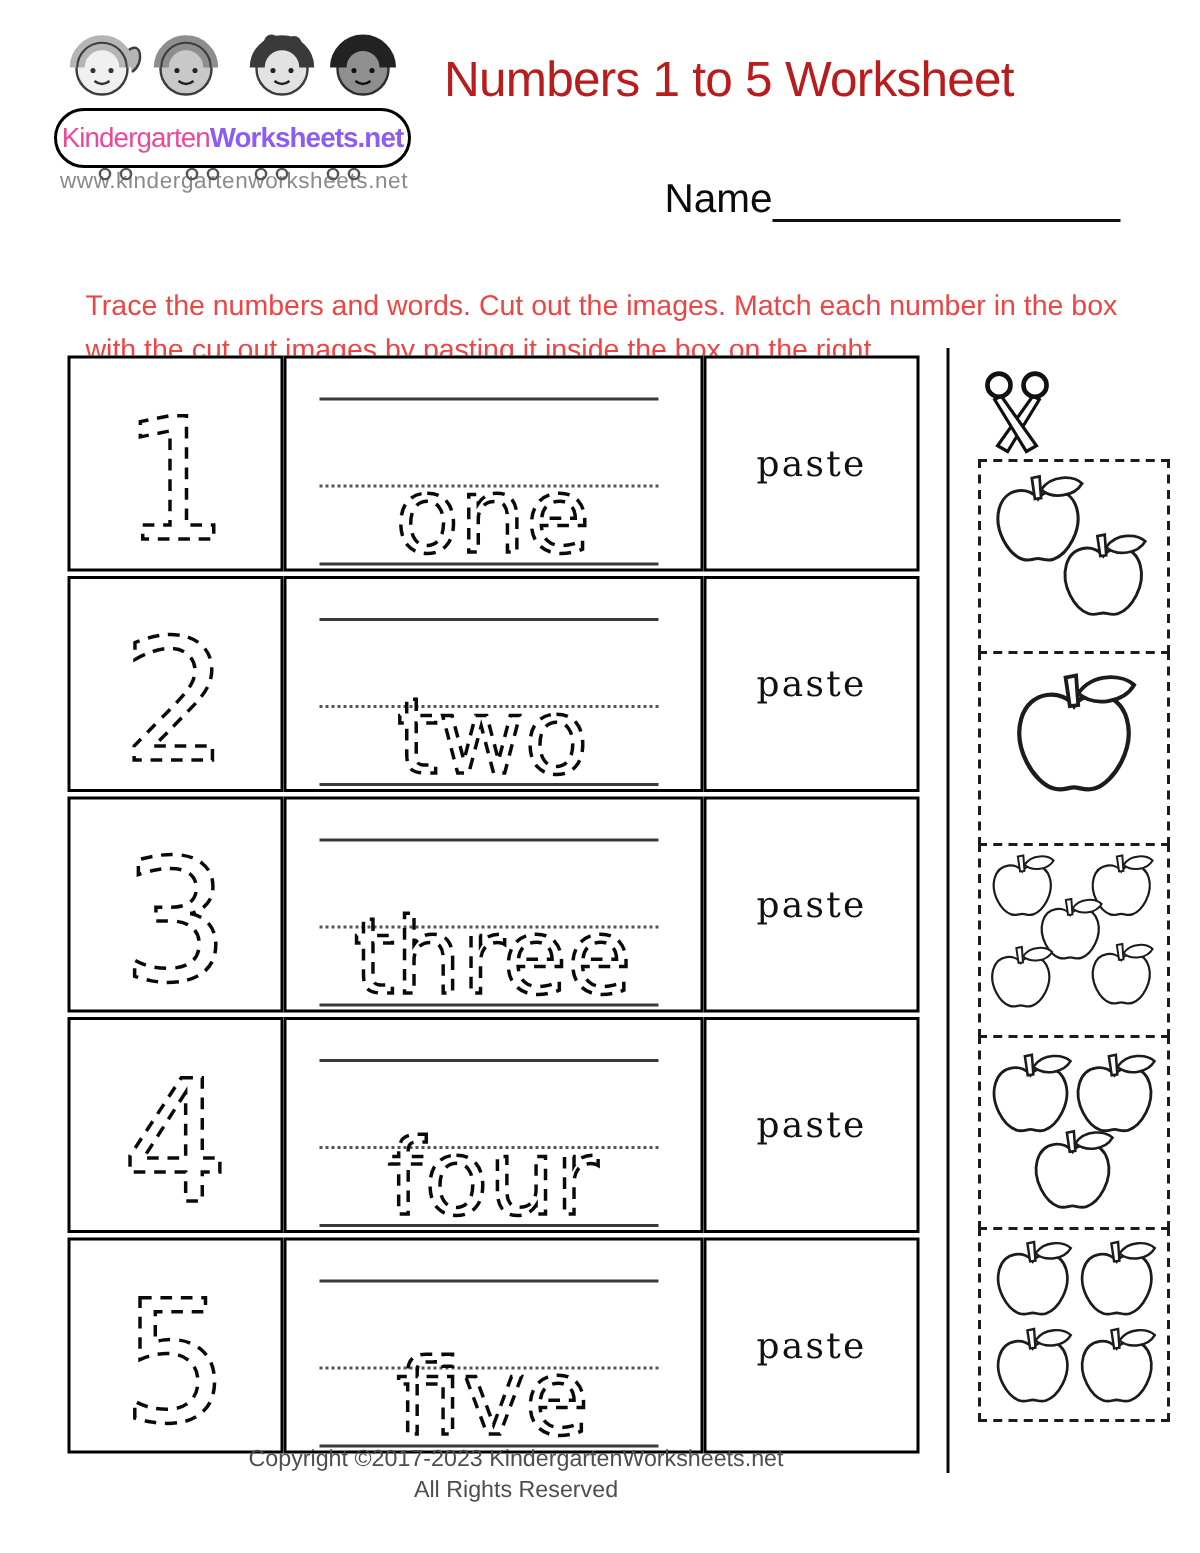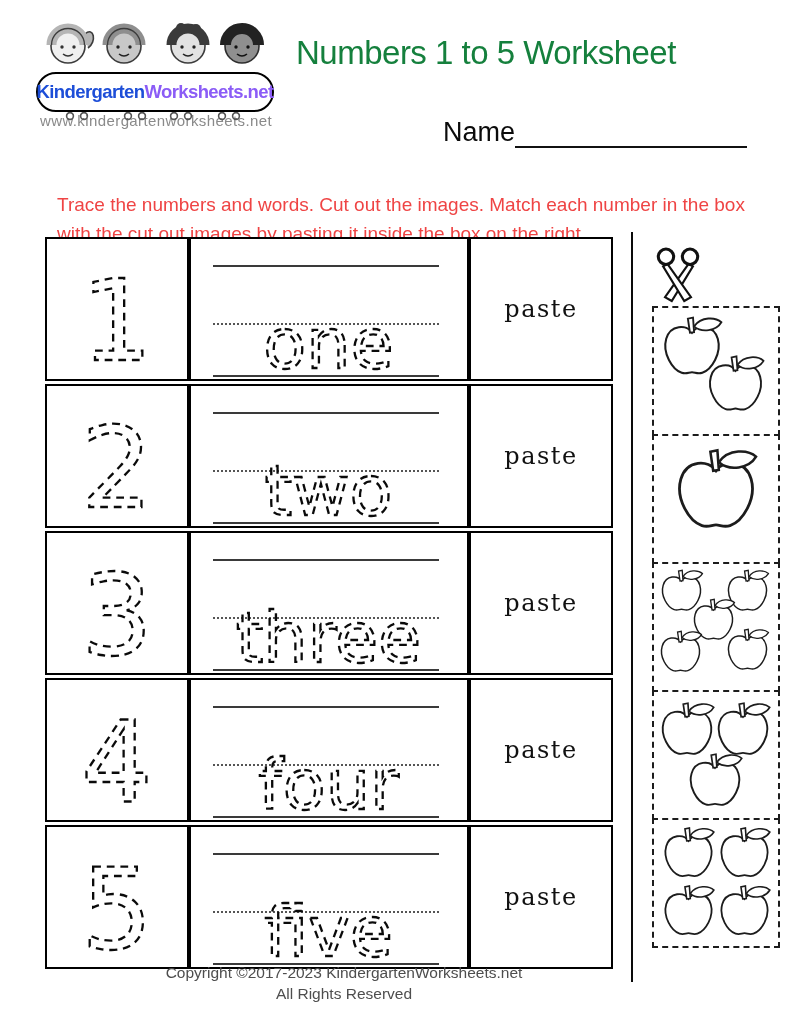--- a/index.html
+++ b/index.html
@@ -5,28 +5,28 @@
   html,body{margin:0;padding:0;background:#fff;}
   #page{position:relative;width:800px;height:1035px;background:#fff;overflow:hidden;
         font-family:"Liberation Sans",sans-serif;color:#0d0d0d;}
 
   
   #logo{position:absolute;left:36px;top:14px;width:238px;height:118px;}
   #kids{position:absolute;left:0;top:2px;width:236px;height:62px;}
   #banner{position:absolute;left:0;top:58px;width:234px;height:36px;background:#fff;
           border:2.5px solid #000;border-radius:20px;display:flex;align-items:center;
           justify-content:center;white-space:nowrap;z-index:2;}
-  #banner .b1{font-size:18.5px;font-weight:bold;letter-spacing:-0.6px;color:#1d4ed8;}
+  #banner .b1{font-size:18.5px;font-weight:normal;letter-spacing:-0.6px;color:#ec4899;}
   #banner .b2{font-size:18.5px;font-weight:bold;letter-spacing:-0.6px;color:#8b5cf6;}
   #feet{position:absolute;left:14px;top:96px;width:206px;height:12px;z-index:1;}
   #site-url{position:absolute;left:36px;top:112px;width:240px;text-align:center;
             font-size:15px;letter-spacing:0.4px;color:#8a8a8a;}
 
   
-  #title{position:absolute;left:296px;top:34px;font-size:33px;letter-spacing:-0.5px;color:#15803d;}
+  #title{position:absolute;left:296px;top:34px;font-size:33px;letter-spacing:-0.5px;color:#b91c1c;}
   #name-block{position:absolute;left:443px;top:116px;width:304px;display:flex;align-items:flex-end;}
   #name-label{font-size:27px;color:#0b0b0b;}
   #name-line{flex:1;border-bottom:2.5px solid #111;height:30px;}
 
   
   #instructions{position:absolute;left:57px;top:172px;width:698px;font-size:19px;
                 line-height:1.5;color:#ef4444;}
 
   
   #rows{position:absolute;left:45px;top:237px;display:flex;flex-direction:column;gap:3px;}

